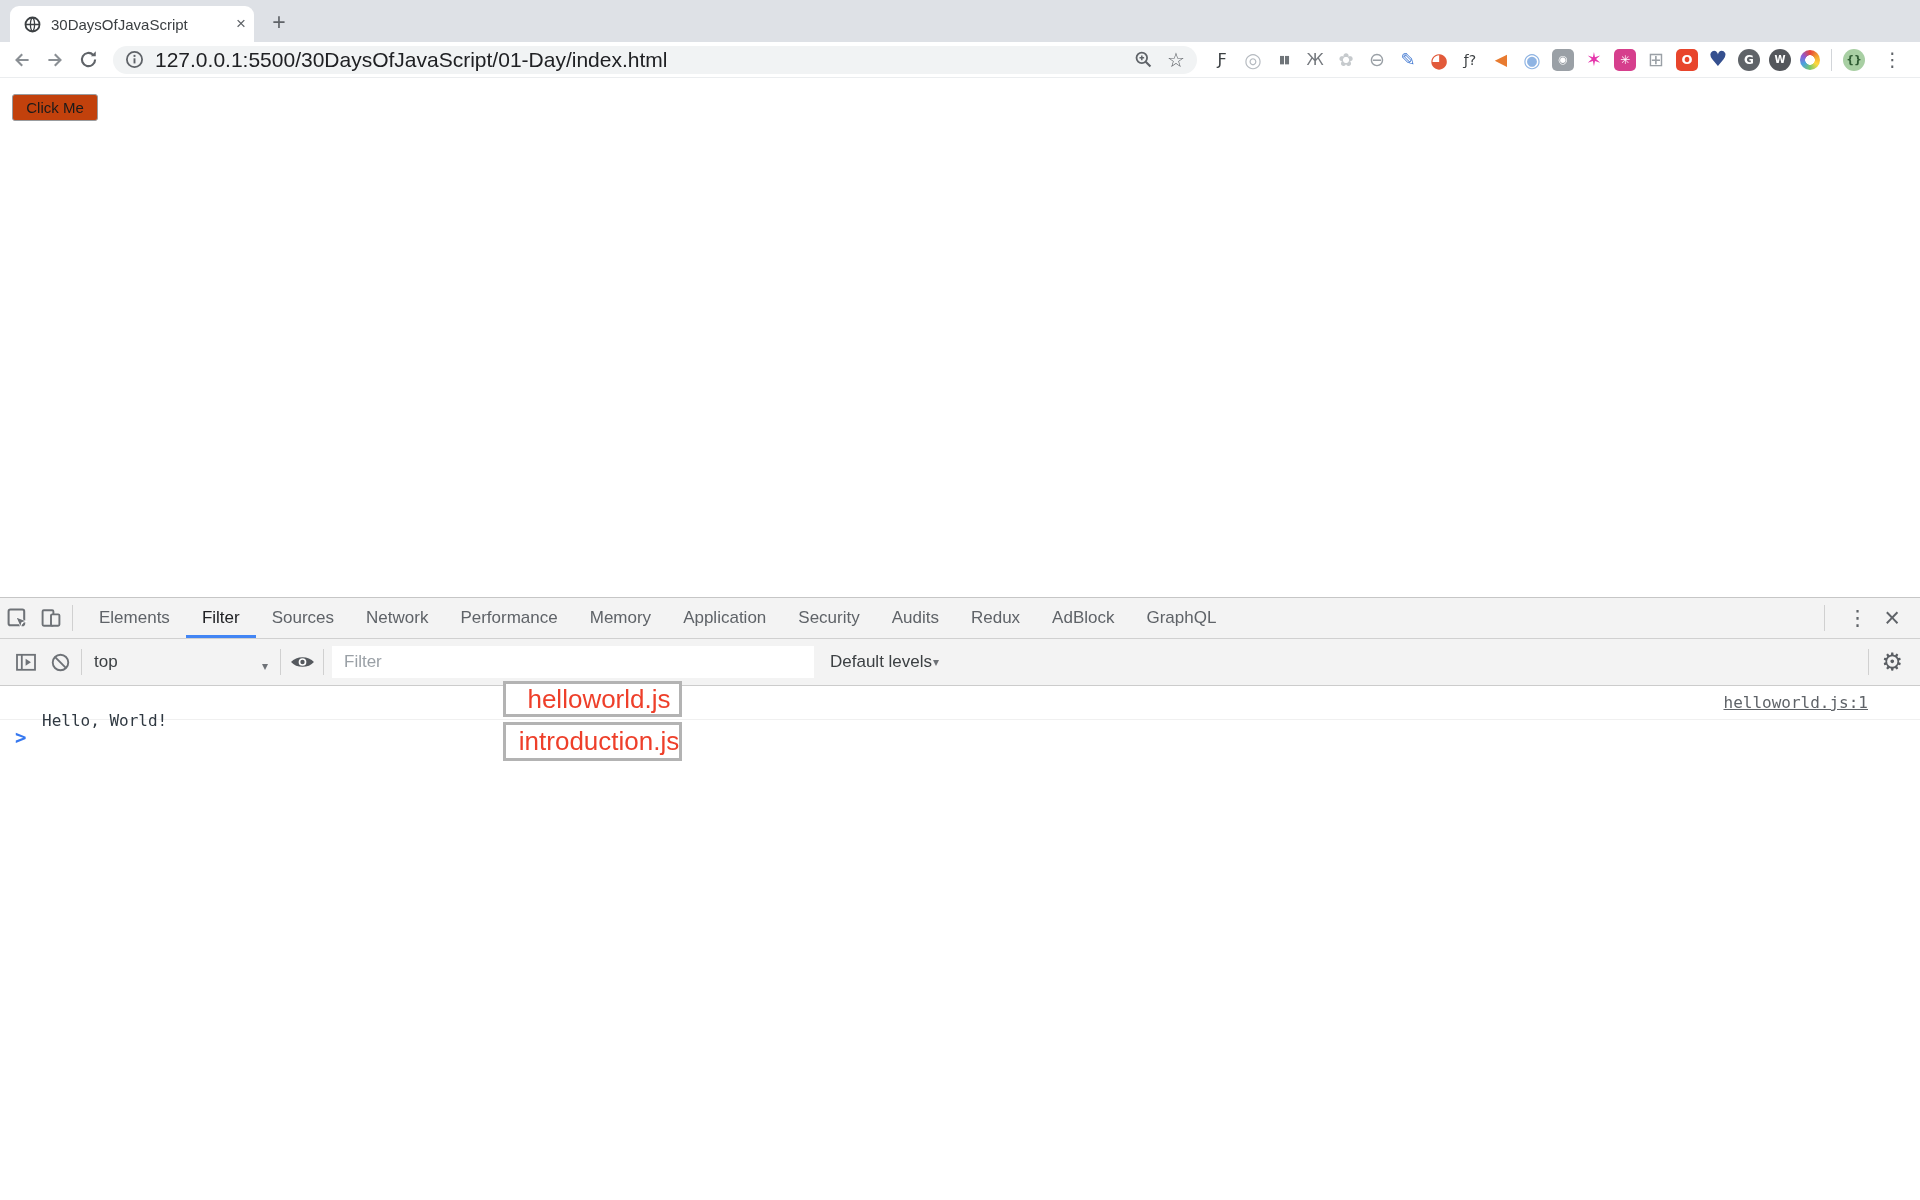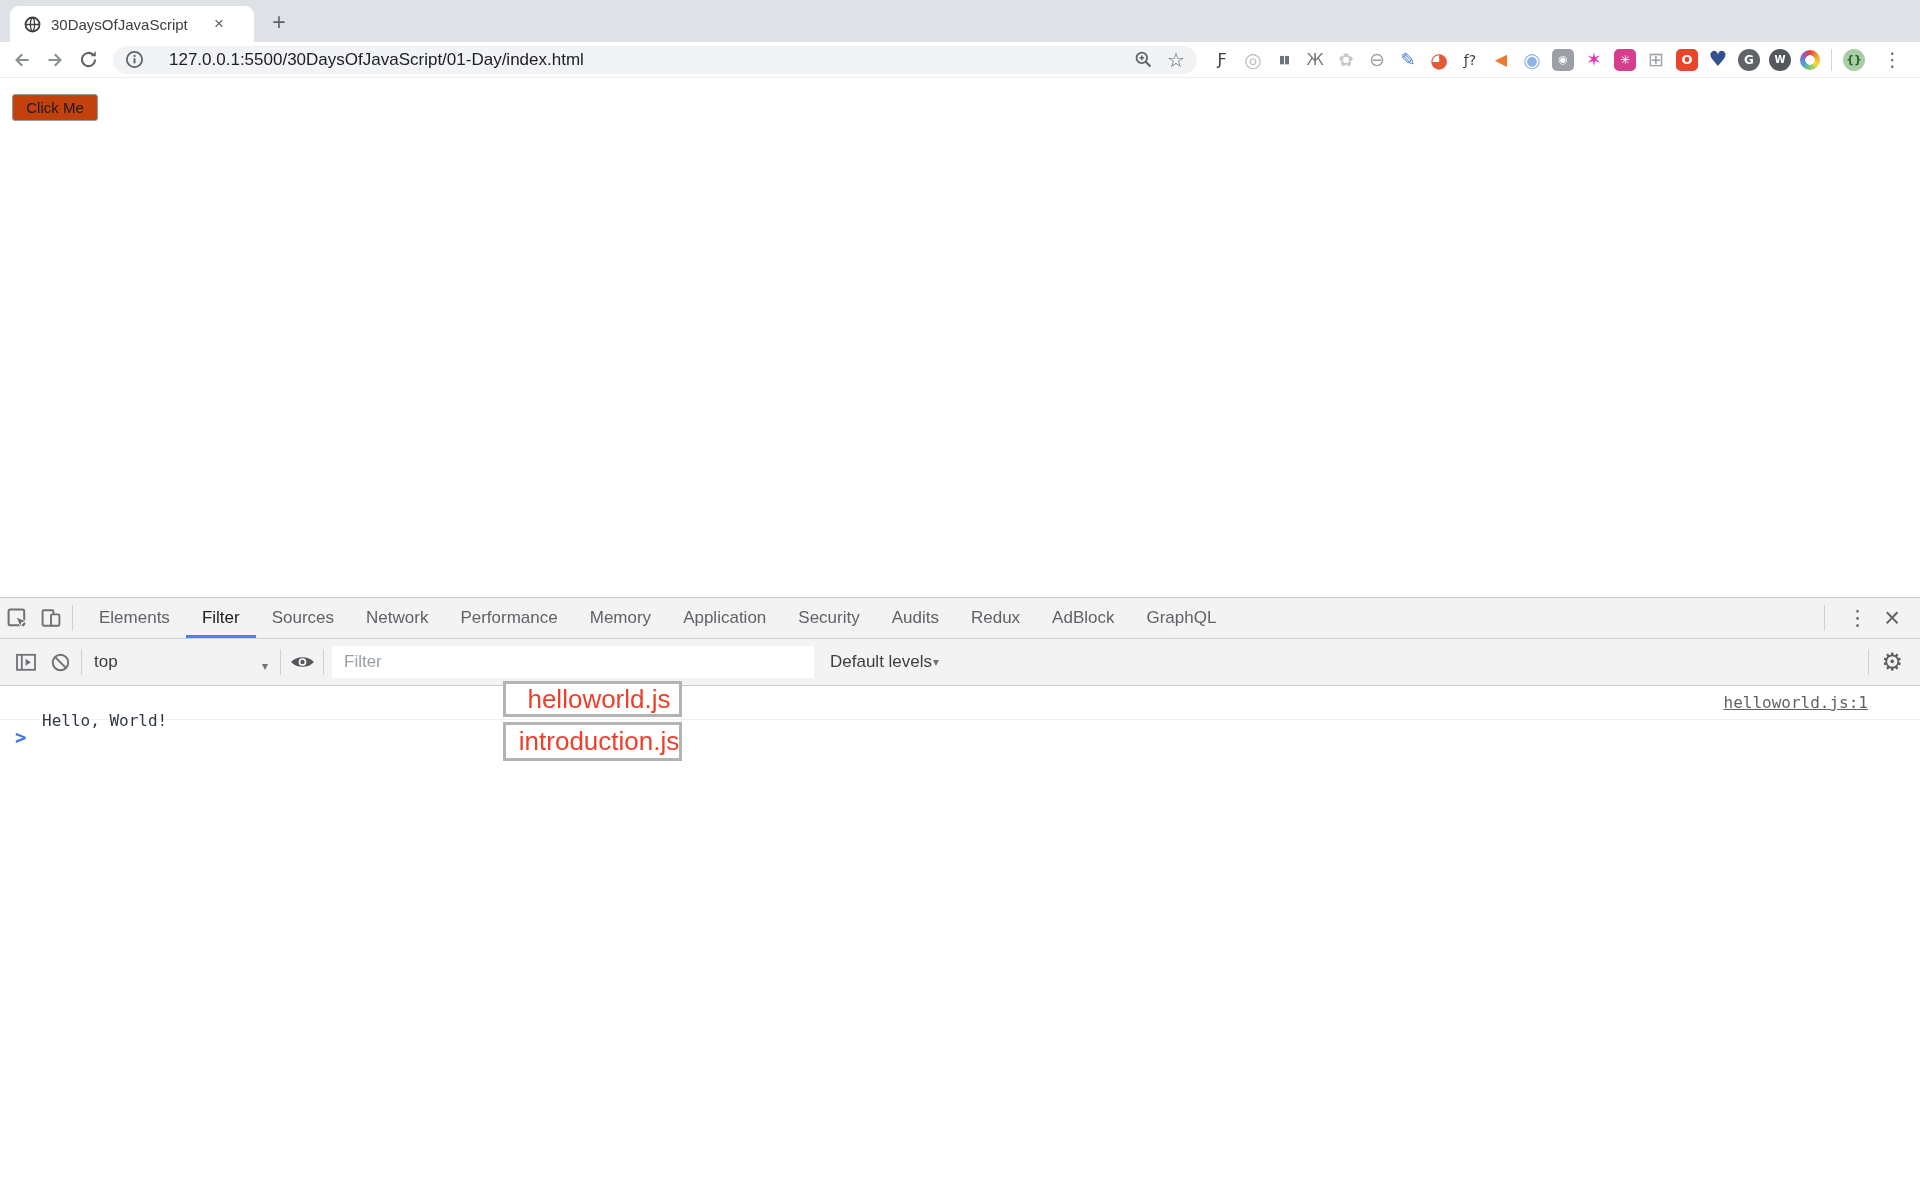--- a/index.html
+++ b/index.html
@@ -2,35 +2,35 @@
 <html style="--accent-red: #ee3f2a; --tab-underline: #4285f4; --prompt-blue: #3678f0;"><head>
 <meta charset="utf-8">
 <style>
   * { margin:0; padding:0; box-sizing:border-box; }
   html,body { width:1920px; height:1200px; background:#fff; overflow:hidden;
               font-family:"Liberation Sans", sans-serif; }
 
   
   .tabstrip { position:relative; height:42px; background:#dee1e6; }
   .tab { position:absolute; left:10px; top:6px; width:244px; height:36px; background:#fff;
-         border-radius:9px 9px 0 0; display:flex; align-items:center; padding:0 26px 0 14px; }
+         border-radius:9px 9px 0 0; display:flex; align-items:center; padding:0 4px 0 14px; }
   .favicon { display:inline-flex; }
   .tab-title { flex:1; font-size:15px; color:#3c4043; margin-left:10px; white-space:nowrap;
                overflow:hidden; }
   .tab-close { font-size:17px; color:#5f6368; padding:0 4px; cursor:default; }
   .newtab { position:absolute; left:264px; top:7px; width:30px; height:30px; display:flex;
             align-items:center; justify-content:center; font-size:23px; color:#5f6368; }
 
   .toolbar { height:36px; background:#fff; display:flex; align-items:center; padding:0 8px;
              border-bottom:1px solid #ebedef; }
   .nav-btn { width:28px; height:28px; display:flex; align-items:center; justify-content:center;
              margin-right:5px; }
   .omnibox { width:1084px; height:28px; background:#f1f3f4; border-radius:14px; display:flex;
              align-items:center; padding:0 12px; margin-left:6px; }
-  .omni-url { font-size:17px; color:#202124; margin-left:25px; flex:1; white-space:nowrap; }
+  .omni-url { font-size:21px; color:#202124; margin-left:11px; flex:1; white-space:nowrap; }
   .omni-ic { display:flex; align-items:center; margin-left:14px; }
   .star-glyph { font-family:"DejaVu Sans", sans-serif; font-size:20px; color:#5f6368; line-height:1; }
 
   .extensions { display:flex; align-items:center; gap:9px; margin-left:14px; }
   .ext-icon { width:22px; height:22px; display:inline-flex; align-items:center; justify-content:center;
               font-family:"DejaVu Sans", sans-serif; font-size:17px; line-height:1; cursor:default; }
   .ext-icon.square { border-radius:5px; }
   .ext-icon.circle { border-radius:50%; }
   .ext-icon.ring { width:20px; height:20px; border-radius:50%;
     background: radial-gradient(circle, #ffffff 0 4.5px, rgba(255,255,255,0) 5px),

